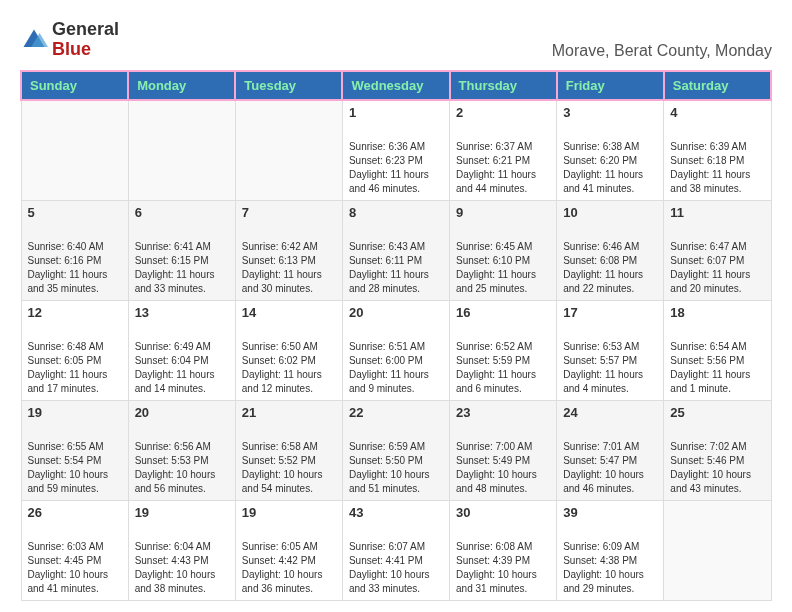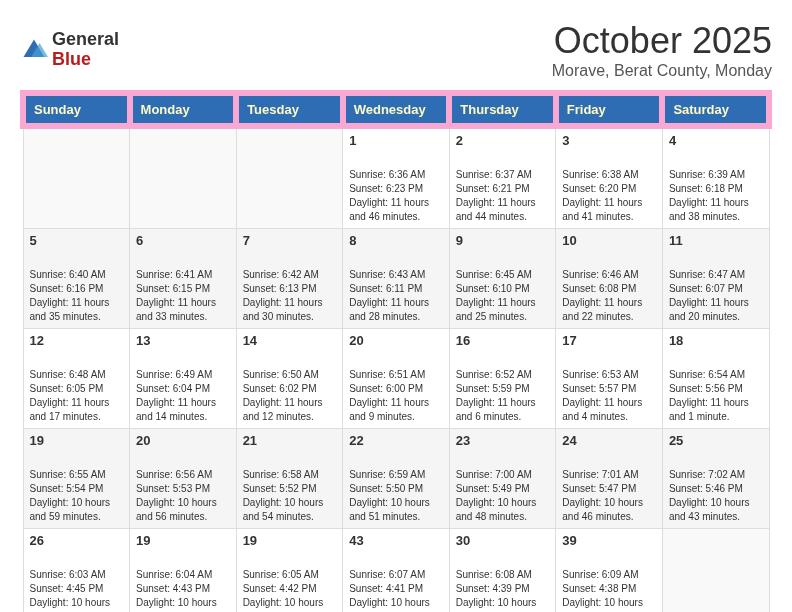--- a/index.html
+++ b/index.html
@@ -6,21 +6,21 @@
     body {
       font-family: Arial, sans-serif;
       background: #fff;
       width: 792px;
       min-height: 612px;
       padding: 20px;
     }
     .header {
       display: flex;
       justify-content: space-between;
-      align-items: center;
+      align-items: flex-end;
       margin-bottom: 10px;
     }
     .logo {
       display: flex;
       align-items: center;
       gap: 4px;
     }
     .logo-text {
       font-size: 18px;
       font-weight: bold;
@@ -44,25 +44,25 @@
       font-size: 16px;
       color: #555;
     }
     .calendar {
       width: 100%;
       border-collapse: collapse;
       border: 1px solid #ccc;
     }
     .calendar th {
       background-color: #2e6db4;
-      color: #fef9c3;
+      color: #86efac;
       text-align: left;
       padding: 6px 8px;
       font-size: 13px;
-      border: 6px solid #f9a8d4;
+      border: 2px solid #f9a8d4;
     }
     .calendar td {
       vertical-align: top;
       padding: 4px 6px;
       font-size: 10.5px;
       color: #333;
       border: 1px solid #ddd;
       width: calc(100% / 7);
       height: 80px;
     }
@@ -96,21 +96,20 @@
     <svg class="logo-icon" viewBox="0 0 40 40">
       <polygon points="20,5 35,30 5,30" fill="#2e6db4"></polygon>
       <polygon points="28,10 40,30 16,30" fill="#4a9fd4" opacity="0.7"></polygon>
     </svg>
     <div class="logo-text">
       <span class="logo-general">General</span><br>
       <span class="logo-blue">Blue</span>
     </div>
   </div>
   <div class="title-block">
-    <div class="month-title">October 2025</div>
     <div class="subtitle">Morave, Berat County, Monday</div>
   </div>
 </div>
 
 <table class="calendar">
   <thead>
     <tr>
     <th>Sunday</th>
         <th>Monday</th>
         <th>Tuesday</th>

